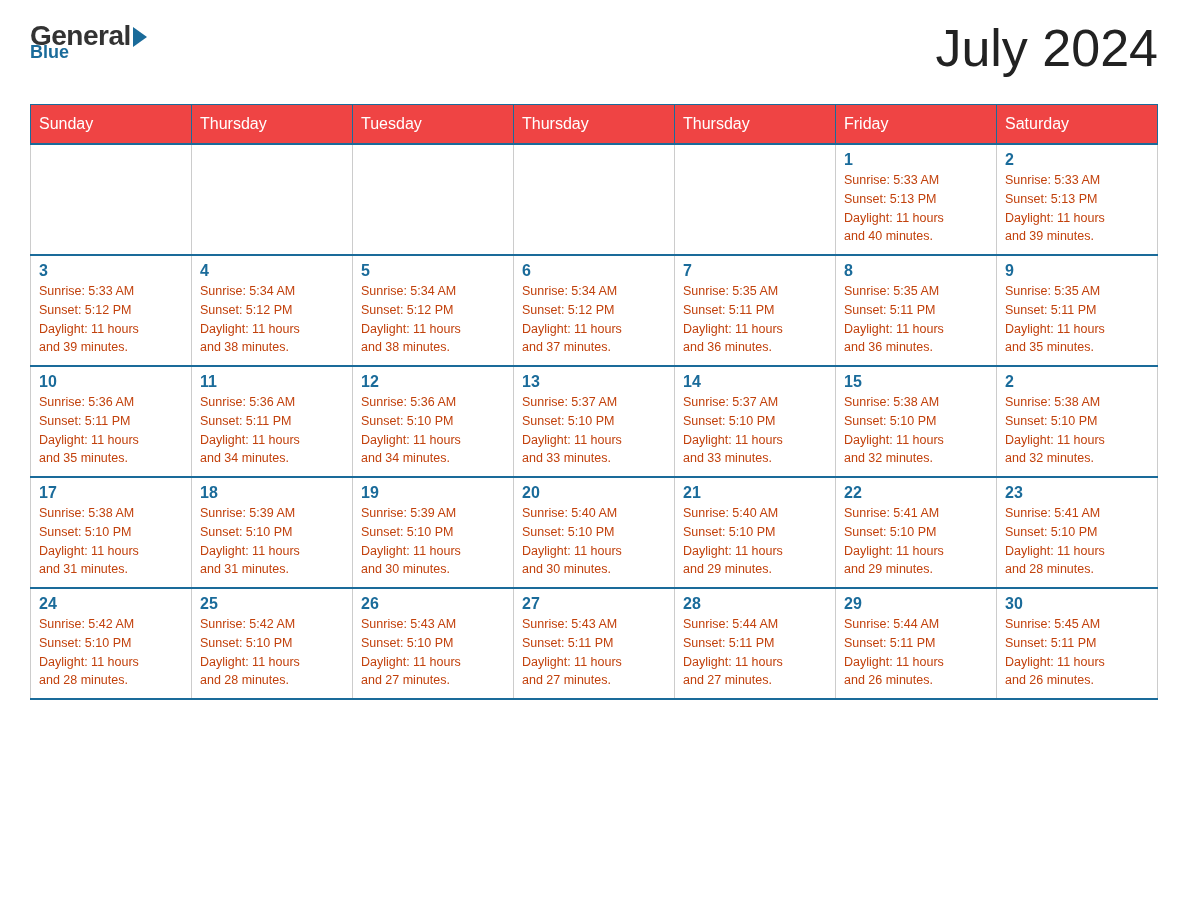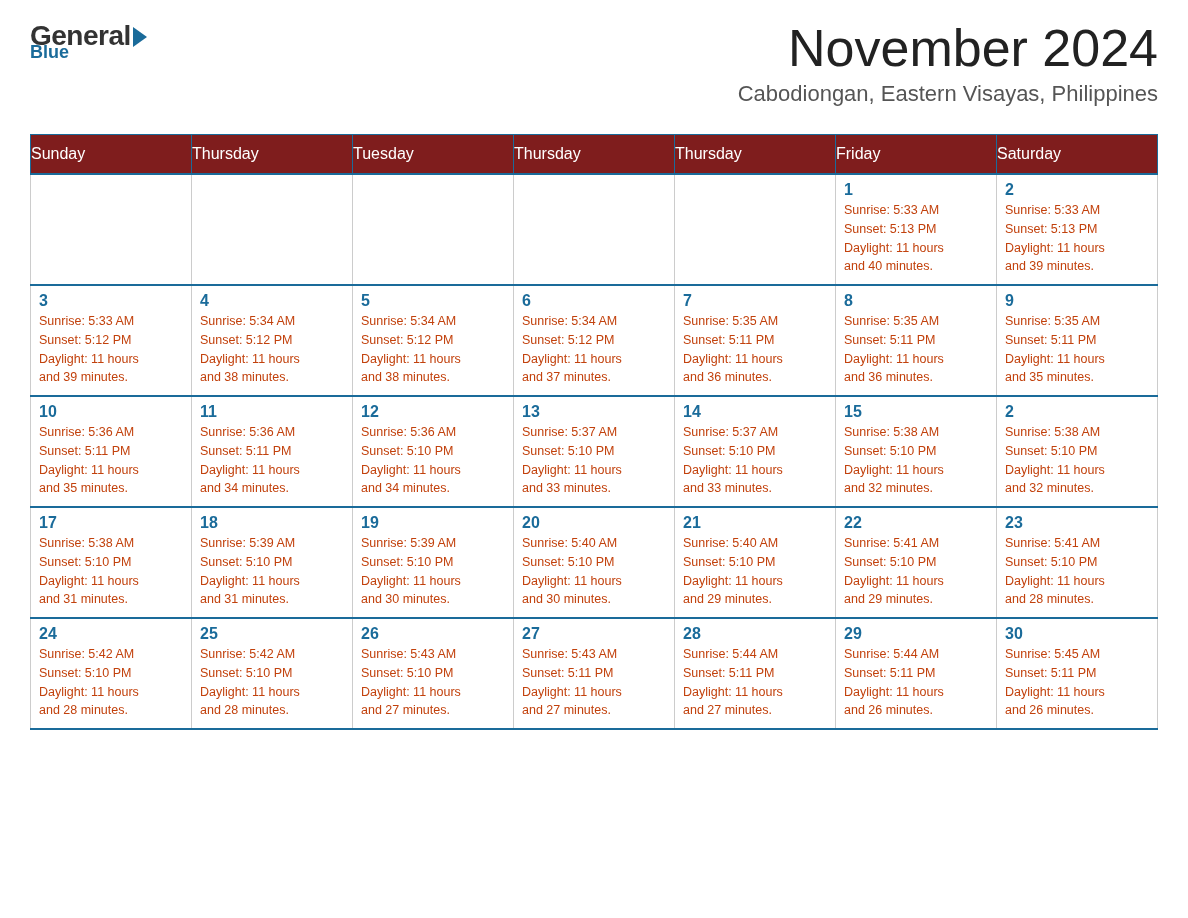--- a/index.html
+++ b/index.html
@@ -66,25 +66,25 @@
       margin-top: 4px;
     }
 
     
     .calendar {
       width: 100%;
       border-collapse: collapse;
       border: 1px solid #aaa;
     }
     .calendar th {
-      background-color: #7f1d1d;
+      background-color: #ef4444;
       color: #fff;
       font-size: 16px;
       font-weight: normal;
-      padding: 10px 0;
+      padding: 10px 8px;
       text-align: left;
       border: 1px solid #1a6b9a;
     }
     .calendar td {
       vertical-align: top;
       padding: 6px 8px 8px 8px;
       border: 1px solid #ccc;
       width: 14.28%;
       min-height: 100px;
       font-size: 13px;
@@ -116,22 +116,21 @@
   <div class="logo">
     <div class="logo-top">
       <span class="logo-general">General</span>
       <div class="logo-arrow"></div>
     </div>
     <div style="display:flex; align-items:center; margin-top:-4px; margin-left:0;">
       <span class="logo-bottom">Blue</span>
     </div>
   </div>
   <div class="title-section">
-    <div class="month-year">November 2024</div>
-    <div class="location">Cabodiongan, Eastern Visayas, Philippines</div>
+    <div class="month-year">July 2024</div>
   </div>
 </div>
 
 <table class="calendar">
   <thead>
     <tr>
     <th>Sunday</th>
         <th>Thursday</th>
         <th>Tuesday</th>
         <th>Thursday</th>

